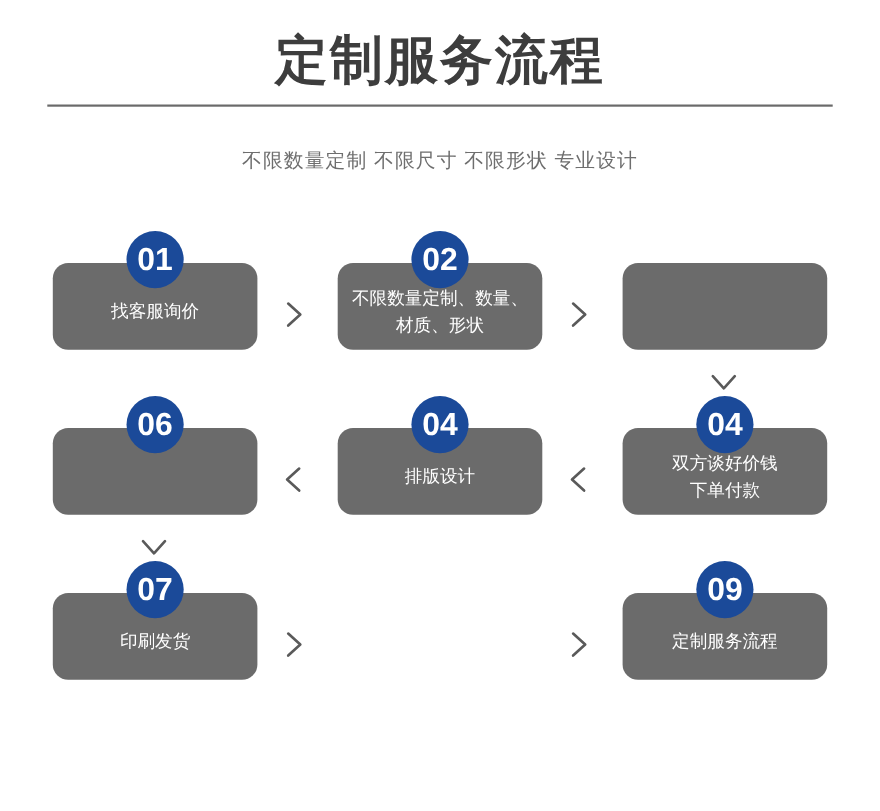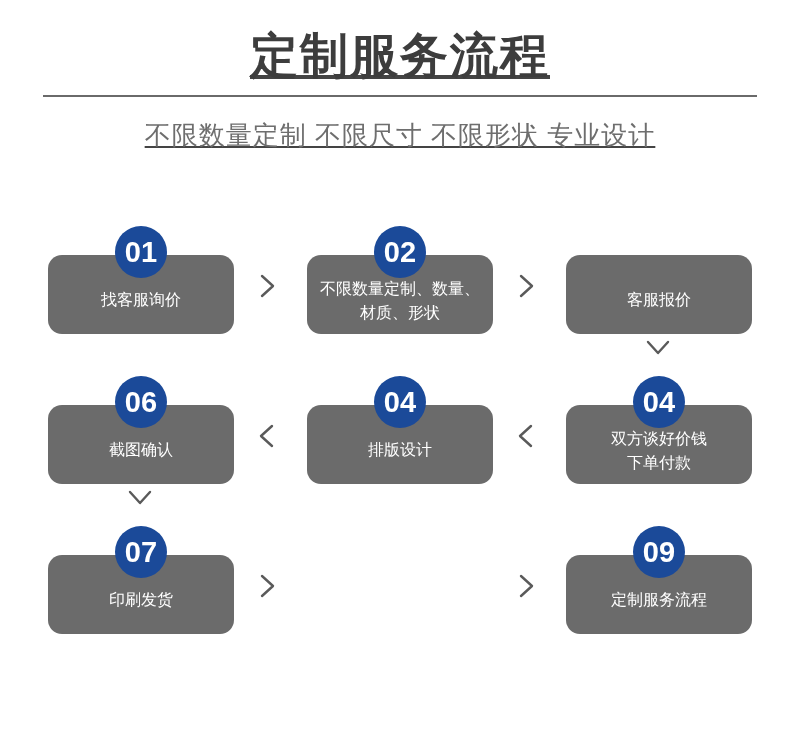--- a/index.html
+++ b/index.html
@@ -14,21 +14,20 @@
     font-family: "Liberation Sans", "DejaVu Sans", sans-serif;
     color: #444444;
     overflow: hidden;
   }
 
   .page {
     position: relative;
     width: 800px;
     height: 737px;
     box-sizing: border-box;
-    text-decoration: underline;
   }
 
   
   .header {
     padding-top: 26px;
     text-align: center;
   }
   .page-title {
     font-size: 48px;
     font-weight: bold;
@@ -38,22 +37,22 @@
     margin: 0;
   }
   .title-divider {
     width: 714px;
     height: 2px;
     background: #6a6a6a;
     margin: 9px auto 0 auto;
   }
   .page-subtitle {
     margin: 0;
-    padding-top: 22px;
-    font-size: 26px;
+    padding-top: 38px;
+    font-size: 18px;
     color: #6e6e6e;
     letter-spacing: 1px;
     line-height: 1.3;
   }
 
   
   .flow {
     position: absolute;
     left: 0;
     top: 195px;
@@ -63,21 +62,21 @@
   .flow-row {
     position: relative;
     height: 150px;
   }
 
   
   .step {
     position: absolute;
     width: 186px;
     height: 79px;
-    top: 60px;
+    top: 44px;
     background: #6b6b6b;
     border-radius: 14px;
     box-sizing: border-box;
   }
   .col-1 { left: 48px; }
   .col-2 { left: 307px; }
   .col-3 { left: 566px; }
 
   .step-badge {
     position: absolute;
@@ -170,35 +169,33 @@
         <div class="step-label two-line">不限数量定制、数量、材质、形状</div>
       </div>
 
       <div class="chev chev-between-23">
         <svg width="34" height="34" viewBox="0 0 34 34" aria-hidden="true">
           <polyline points="12,7 23,17 12,27" fill="none" stroke="#5a5a5a" stroke-width="2.4" stroke-linecap="round" stroke-linejoin="round"></polyline>
         </svg>
       </div>
 
       <div class="step col-3">
-        <div class="step-label">客服报价</div>
       </div>
 
       <div class="chev-down chev-down-right">
         <svg width="34" height="26" viewBox="0 0 34 26" aria-hidden="true">
           <polyline points="7,7 17,18 27,7" fill="none" stroke="#5a5a5a" stroke-width="2.4" stroke-linecap="round" stroke-linejoin="round"></polyline>
         </svg>
       </div>
     </div>
 
     <div class="flow-row">
 
       <div class="step col-1">
         <div class="step-badge">06</div>
-        <div class="step-label">截图确认</div>
       </div>
 
       <div class="chev chev-between-12">
         <svg width="34" height="34" viewBox="0 0 34 34" aria-hidden="true">
           <polyline points="22,7 11,17 22,27" fill="none" stroke="#5a5a5a" stroke-width="2.4" stroke-linecap="round" stroke-linejoin="round"></polyline>
         </svg>
       </div>
 
       <div class="step col-2">
         <div class="step-badge">04</div>

